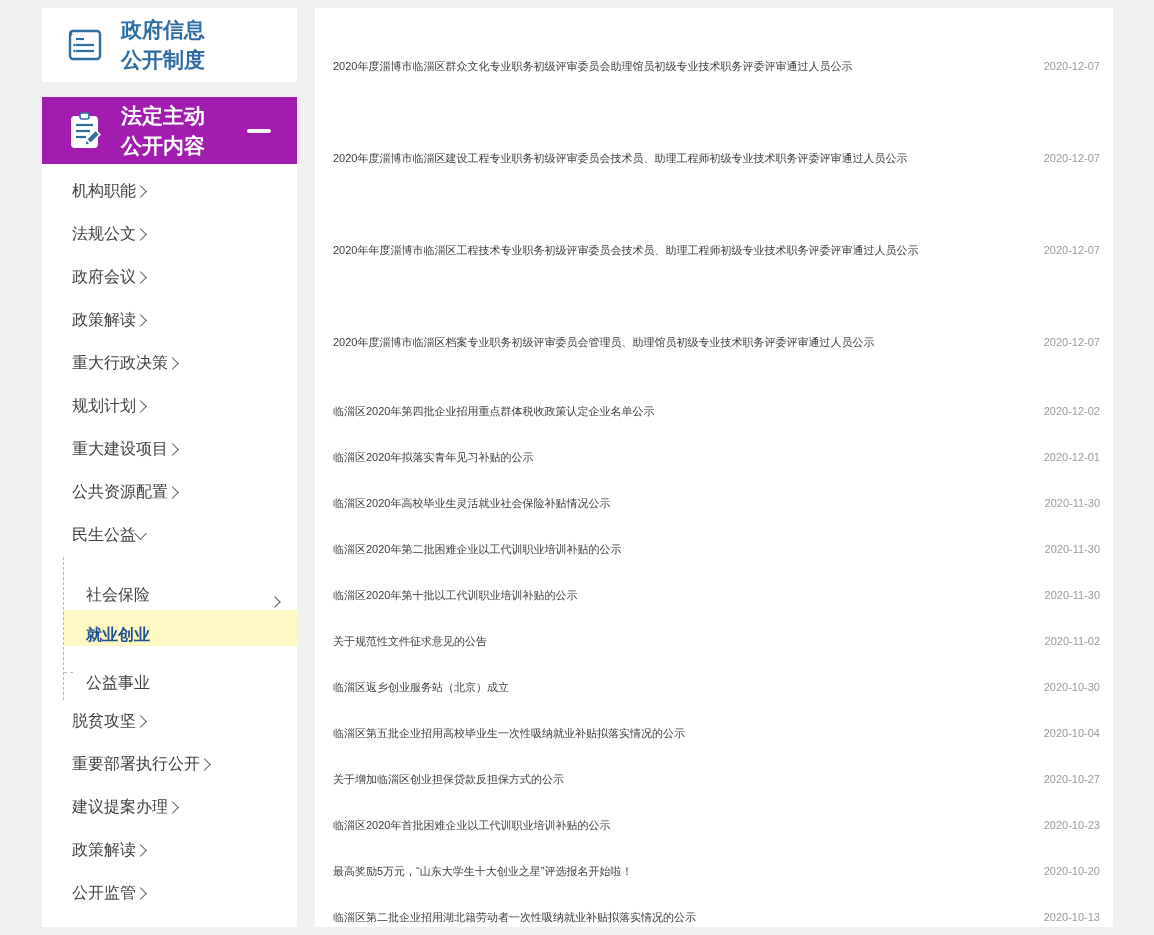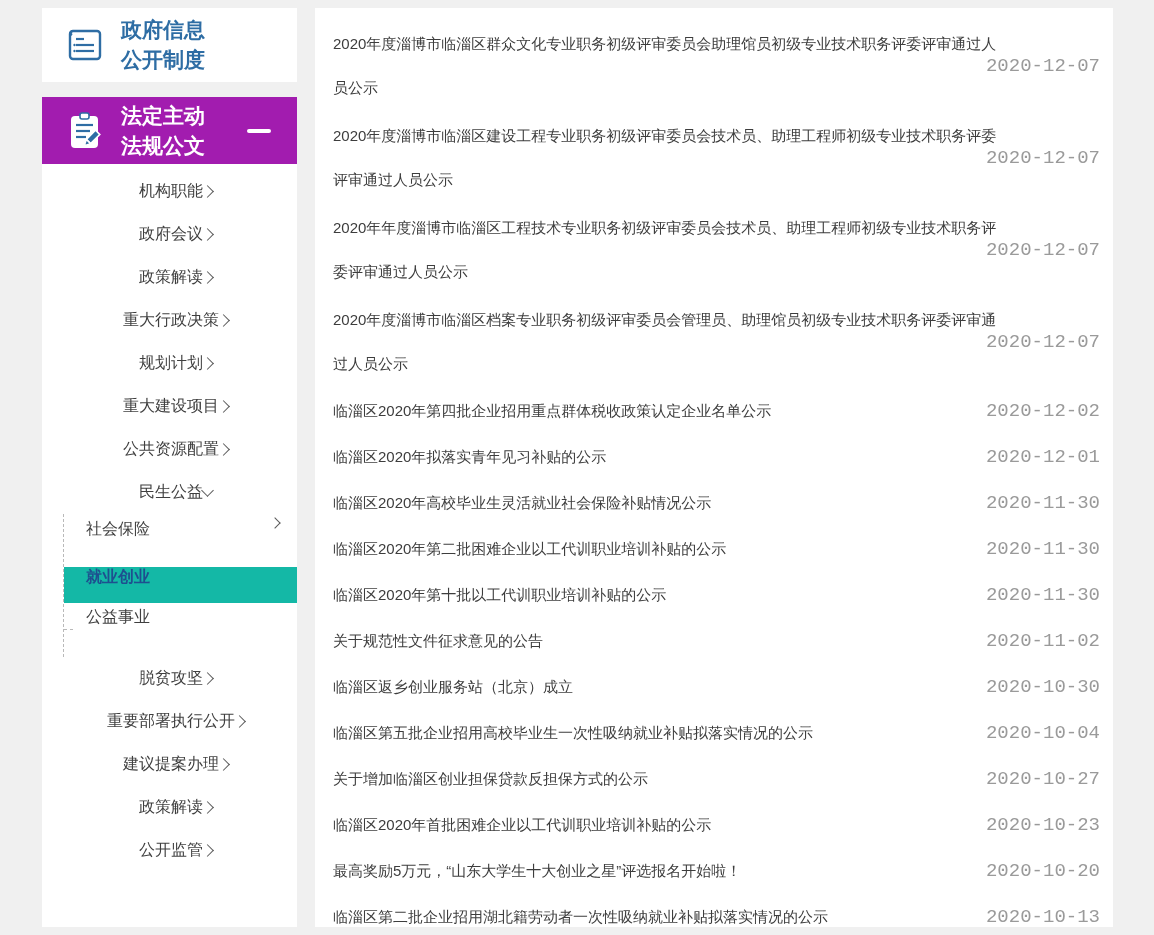--- a/index.html
+++ b/index.html
@@ -60,21 +60,21 @@
   }
   .menu {
     background: #ffffff;
     flex: 1 1 auto;
     padding-top: 6px;
   }
   .menu-item {
     height: 43px;
     display: flex;
     align-items: center;
-    justify-content: center;
+    justify-content: flex-start;
     padding: 0 18px 0 30px;
     font-size: 16px;
     color: #3f3f3f;
     cursor: pointer;
   }
   .chev {
     display: inline-block;
     width: 9px;
     height: 9px;
     border-top: 1.5px solid #5a5a5a;
@@ -85,30 +85,30 @@
   .chev.down { transform: rotate(135deg); margin-top: -4px; }
   .chev.small { width: 8px; height: 8px; }
   .subgroup {
     margin-left: 21px;
     border-left: 1px dashed #b9b9b9;
     padding: 5px 0 6px 0;
   }
   .sub-item {
     height: 44px;
     display: flex;
-    align-items: flex-start;
+    align-items: flex-end;
     justify-content: space-between;
     padding: 0 18px 0 22px;
     font-size: 16px;
     color: #3f3f3f;
     cursor: pointer;
     position: relative;
   }
   .sub-item.active {
-    background: #14b8a6;
+    background: #fef9c3;
     height: 36px;
     margin: 4px 0;
     color: #1e4f8f;
     font-weight: bold;
   }
   .sub-item.last::before {
     content: "";
     position: absolute;
     left: 0;
     top: 50%;
@@ -127,33 +127,32 @@
   .row {
     position: relative;
     display: flex;
     align-items: center;
     min-height: 46px;
     padding: 0 112px 0 18px;
     cursor: pointer;
   }
   .row.two { min-height: 92px; }
   .row .title {
-    font-size: 15px;
+    font-size: 11px;
     line-height: 44px;
     color: #3d3d3d;
   }
   .row .date {
     position: absolute;
     right: 13px;
     top: 50%;
     transform: translateY(-50%);
-    font-size: 19px;
+    font-size: 11px;
     color: #9a9a9a;
     white-space: nowrap;
-    font-family: Liberation Mono, monospace;
   }
   .ic { display: block; }
 </style>
 </head>
 <body>
 
 <div class="page">
 
   <aside class="sidebar">
 
@@ -184,28 +183,32 @@
           <line x1="14" y1="23" x2="28" y2="23" stroke="#2e6da4" stroke-width="2.2"></line>
           <line x1="14" y1="29" x2="24" y2="29" stroke="#2e6da4" stroke-width="2.2"></line>
           <g transform="rotate(45 30 30)">
             <rect x="27" y="22" width="6" height="13" fill="#2e6da4" stroke="#ffffff" stroke-width="1.6"></rect>
             <polygon points="27,35 33,35 30,41" fill="#2e6da4" stroke="#ffffff" stroke-width="1.6"></polygon>
           </g>
         </svg>
       </span>
       <div class="txt">
         <div>法定主动</div>
-        <div>法规公文</div>
+        <div>公开内容</div>
       </div>
       <span class="minus-bar"></span>
     </div>
 
     <nav class="menu">
       <div class="menu-item">
         <span>机构职能</span>
+        <i class="chev"></i>
+      </div>
+      <div class="menu-item">
+        <span>法规公文</span>
         <i class="chev"></i>
       </div>
       <div class="menu-item">
         <span>政府会议</span>
         <i class="chev"></i>
       </div>
       <div class="menu-item">
         <span>政策解读</span>
         <i class="chev"></i>
       </div>

